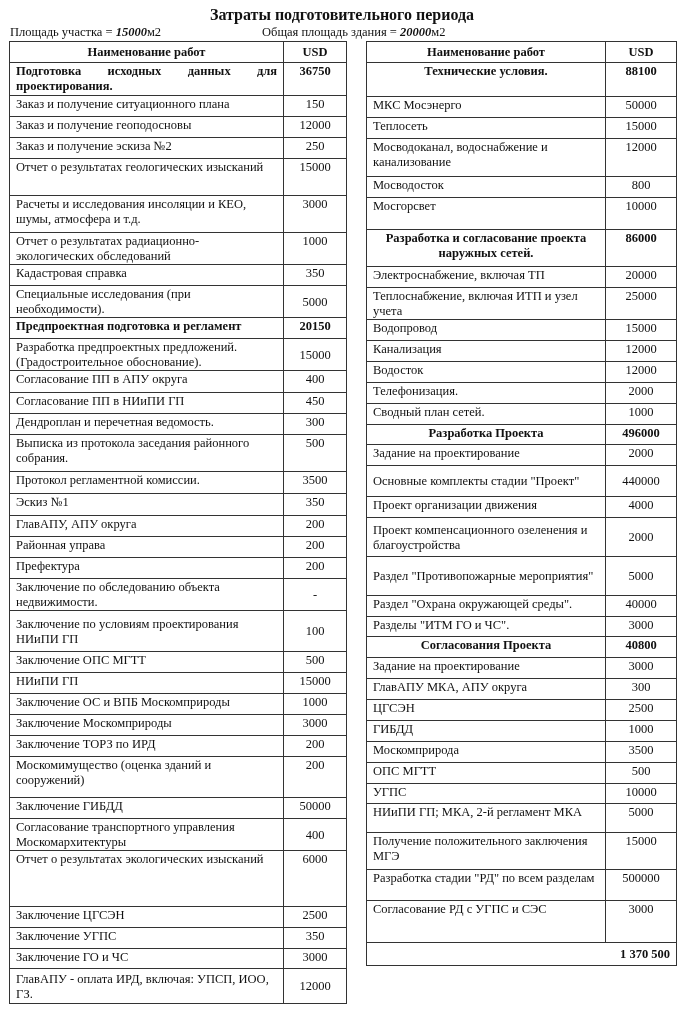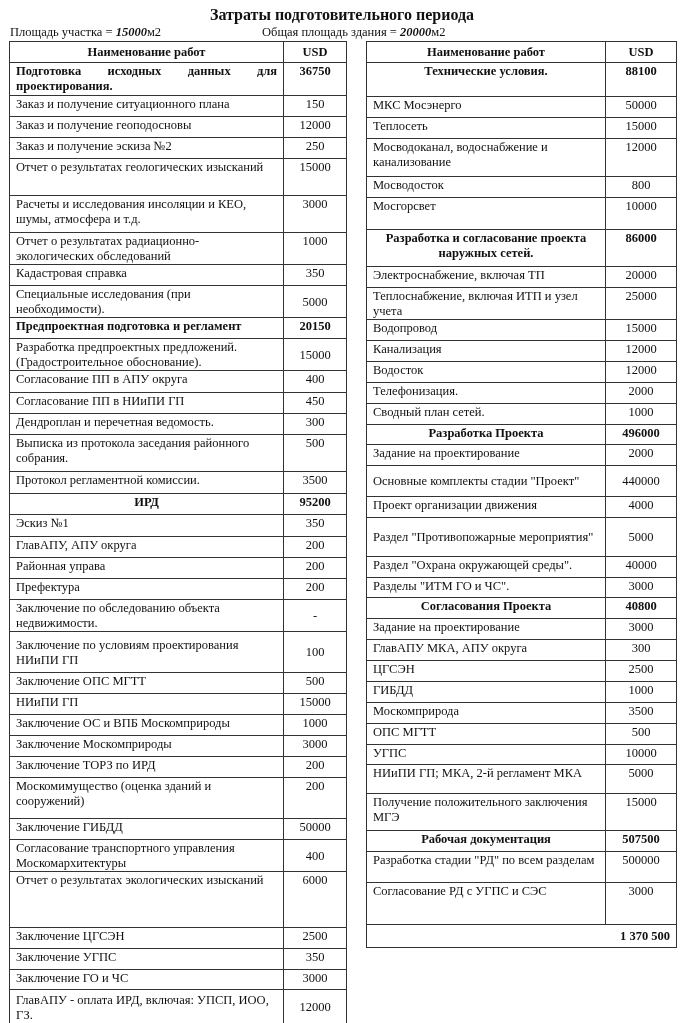--- a/index.html
+++ b/index.html
@@ -100,24 +100,20 @@
         <td class="usd">300</td>
       </tr>
       <tr class="" style="height: 37px;">
         <td class="name">Выписка из протокола заседания районного собрания.</td>
         <td class="usd">500</td>
       </tr>
       <tr class="" style="height: 22px;">
         <td class="name">Протокол регламентной комиссии.</td>
         <td class="usd">3500</td>
       </tr>
-      <tr class="sec center" style="height: 21px;">
-        <td class="name">ИРД</td>
-        <td class="usd">95200</td>
-      </tr>
       <tr class="" style="height: 22px;">
         <td class="name">Эскиз №1</td>
         <td class="usd">350</td>
       </tr>
       <tr class="" style="height: 21px;">
         <td class="name">ГлавАПУ, АПУ округа</td>
         <td class="usd">200</td>
       </tr>
       <tr class="" style="height: 21px;">
         <td class="name">Районная управа</td>
@@ -266,20 +262,24 @@
       </tr>
       <tr class="" style="height: 31px;">
         <td class="name mid">Основные комплекты стадии "Проект"</td>
         <td class="usd mid">440000</td>
       </tr>
       <tr class="" style="height: 21px;">
         <td class="name">Проект организации движения</td>
         <td class="usd">4000</td>
       </tr>
       <tr class="" style="height: 39px;">
+        <td class="name mid">Проект компенсационного озеленения и благоустройства</td>
+        <td class="usd mid">2000</td>
+      </tr>
+      <tr class="" style="height: 39px;">
         <td class="name mid">Раздел "Противопожарные мероприятия"</td>
         <td class="usd mid">5000</td>
       </tr>
       <tr class="" style="height: 21px;">
         <td class="name">Раздел "Охрана окружающей среды".</td>
         <td class="usd">40000</td>
       </tr>
       <tr class="" style="height: 20px;">
         <td class="name">Разделы "ИТМ ГО и ЧС".</td>
         <td class="usd">3000</td>
@@ -316,24 +316,20 @@
         <td class="name">УГПС</td>
         <td class="usd">10000</td>
       </tr>
       <tr class="" style="height: 29px;">
         <td class="name">НИиПИ ГП; МКА, 2-й регламент МКА</td>
         <td class="usd">5000</td>
       </tr>
       <tr class="" style="height: 37px;">
         <td class="name">Получение положительного заключения МГЭ</td>
         <td class="usd">15000</td>
-      </tr>
-      <tr class="sec center" style="height: 21px;">
-        <td class="name">Рабочая документация</td>
-        <td class="usd">507500</td>
       </tr>
       <tr class="" style="height: 31px;">
         <td class="name">Разработка стадии "РД" по всем разделам</td>
         <td class="usd">500000</td>
       </tr>
       <tr class="" style="height: 42px;">
         <td class="name">Согласование РД с УГПС и СЭС</td>
         <td class="usd">3000</td>
       </tr>
       <tr style="height: 23px;">

